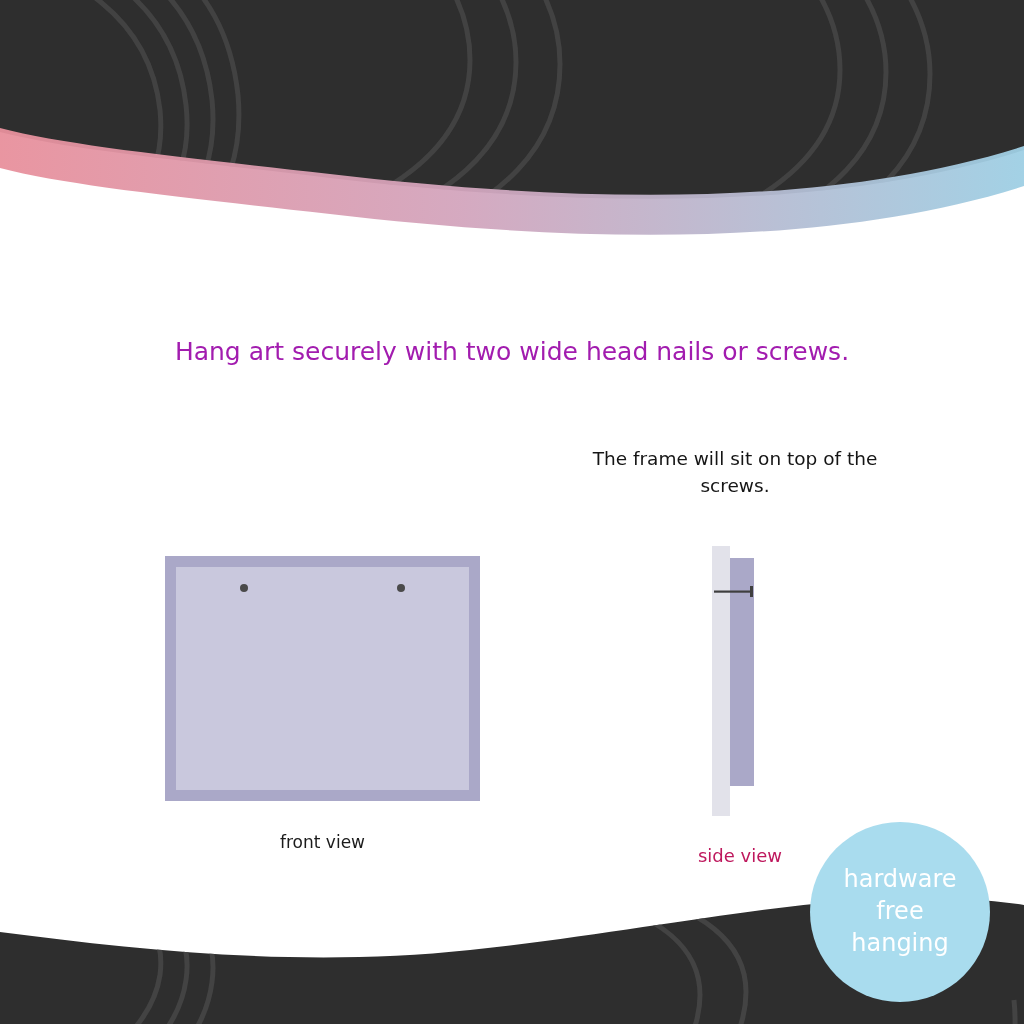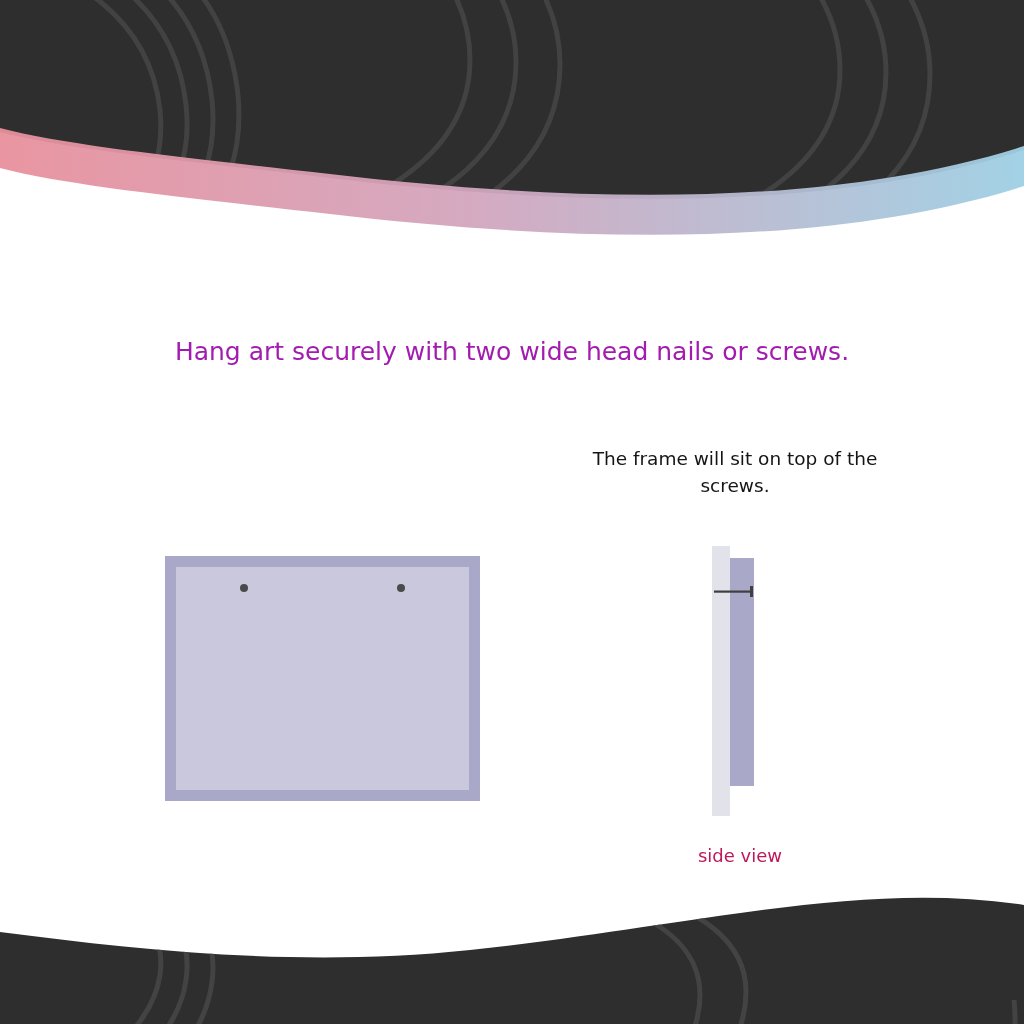--- a/index.html
+++ b/index.html
@@ -283,25 +283,31 @@
 
   <div class="main-instruction">Hang art securely with two wide head nails or screws.</div>
 
   <div class="caption caption-right">The frame will sit on top of the screws.</div>
 
   <div class="front-view">
     <div class="front-view-inner"></div>
     <div class="screw-dot left"></div>
     <div class="screw-dot right"></div>
   </div>
+  <div class="label-front">front view</div>
 
   <div class="side-view">
     <div class="side-wall"></div>
     <div class="side-frame"></div>
     <svg class="screw-shape" viewBox="0 0 46 12">
       <rect x="0" y="4.5" width="38" height="2.2" fill="#3f3f3f"></rect>
       <rect x="36" y="0" width="3" height="11" fill="#3f3f3f"></rect>
     </svg>
   </div>
   <div class="label-side">side view</div>
 
+  <div class="hf-badge">
+    <div>hardware</div>
+    <div>free</div>
+    <div>hanging</div>
+  </div>
 
 </div>
 
 </body></html>

